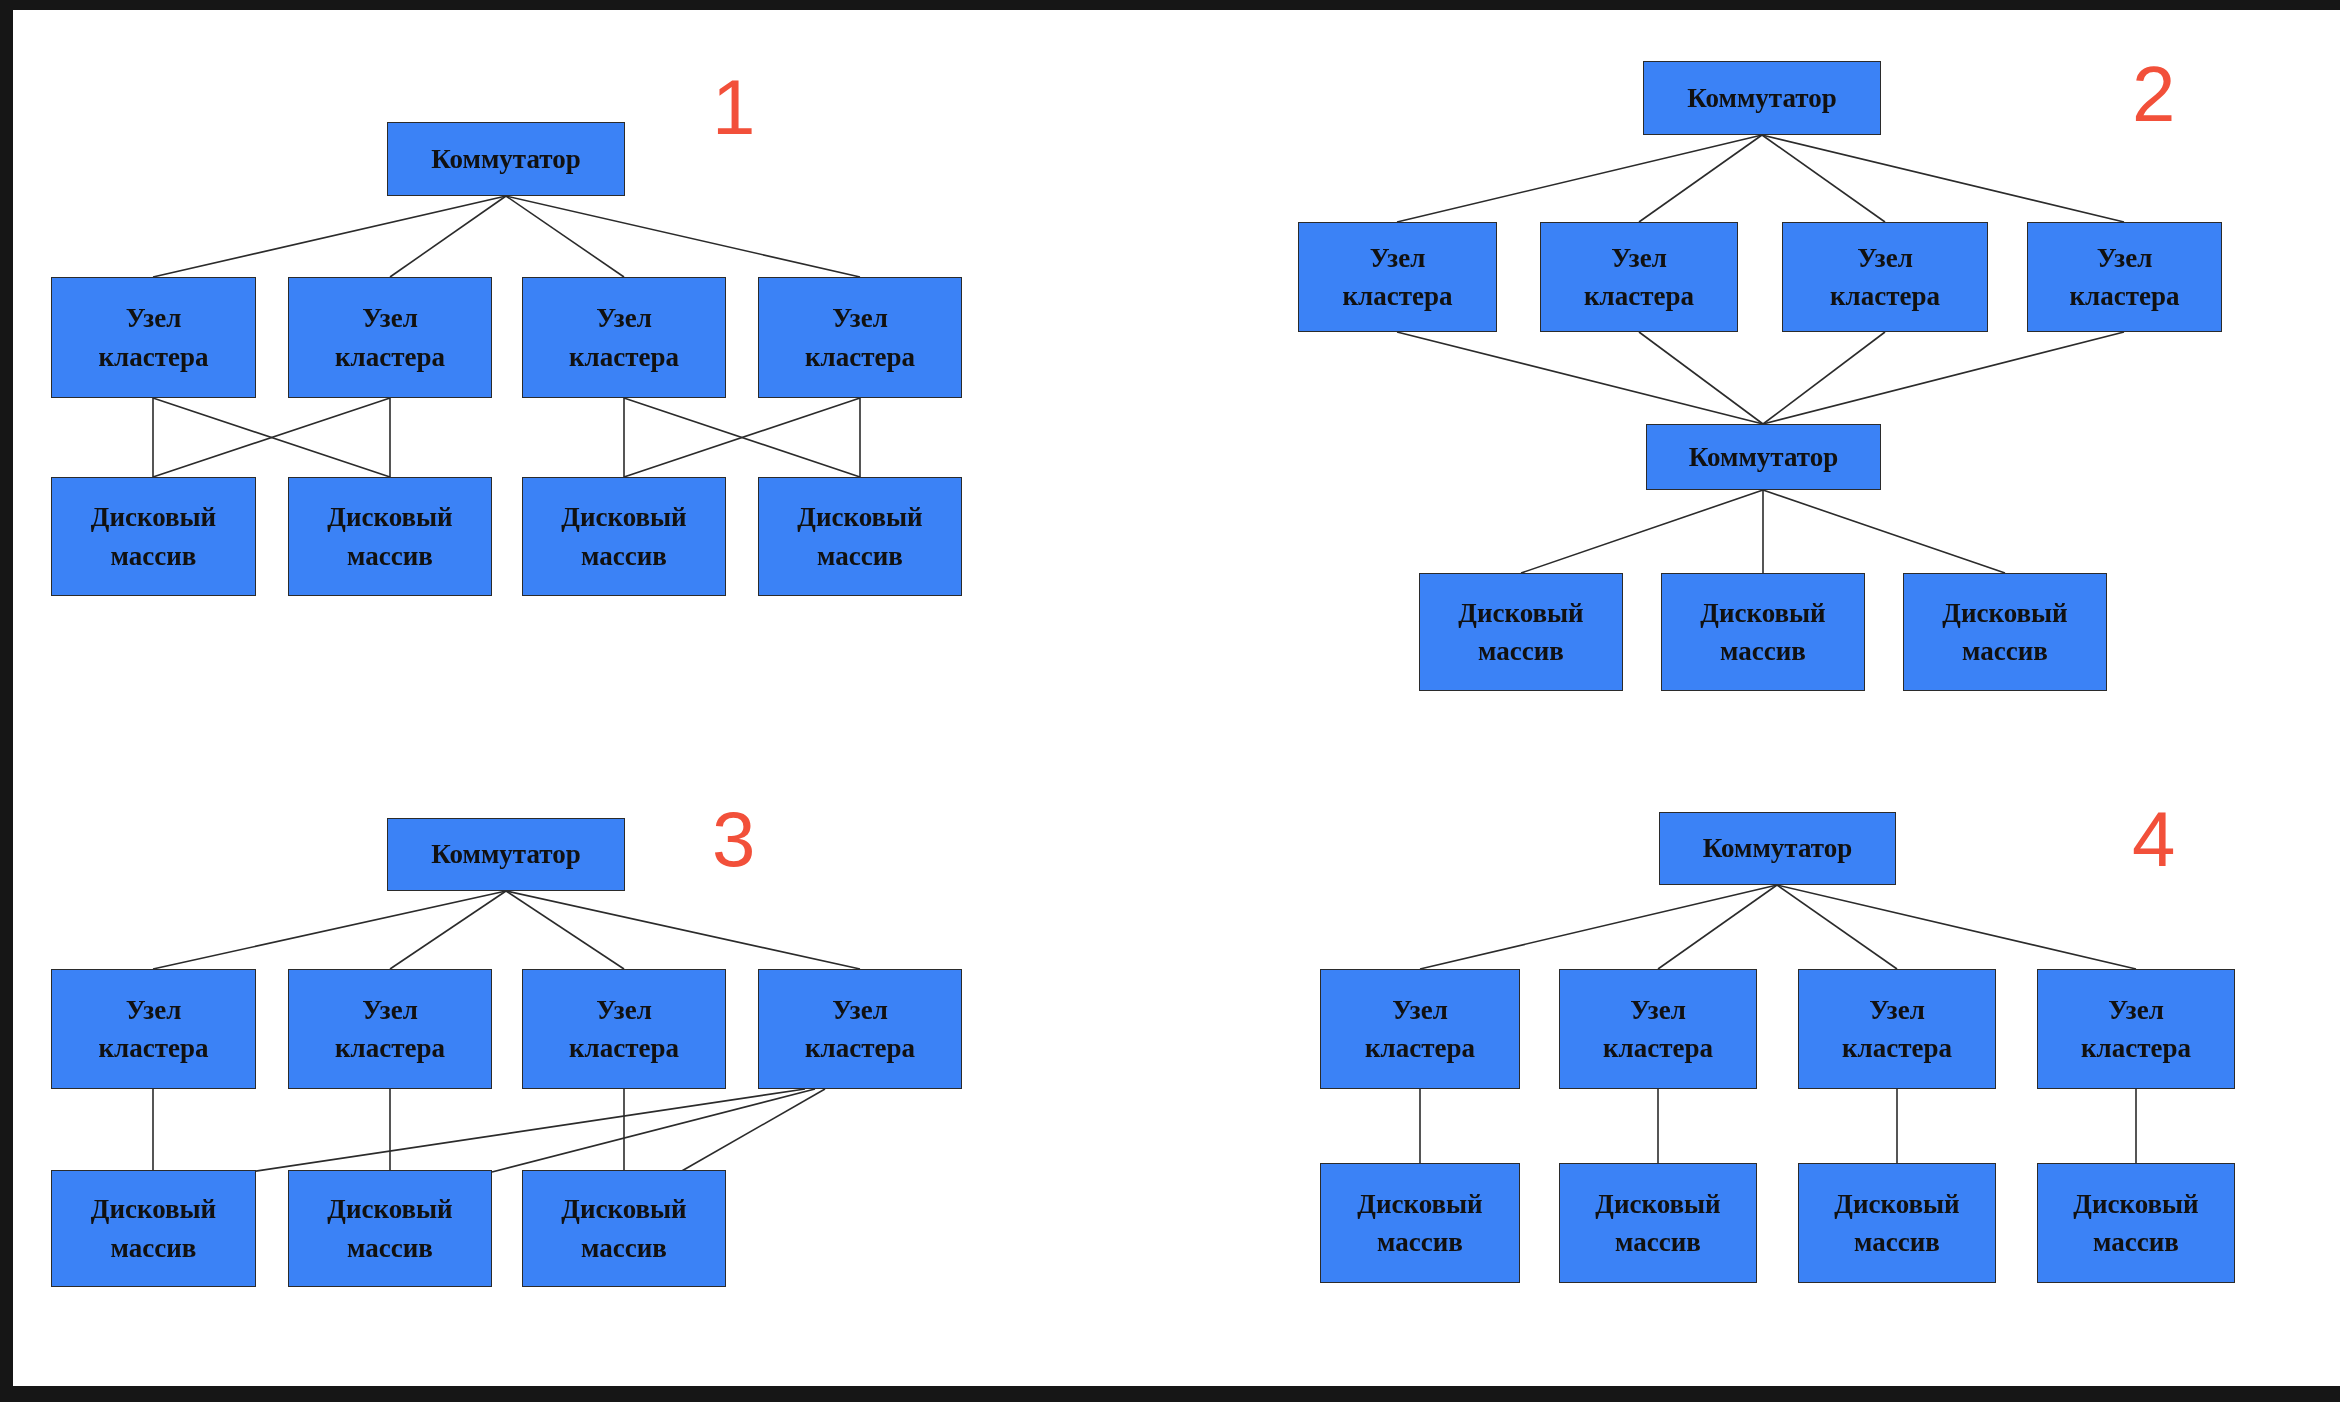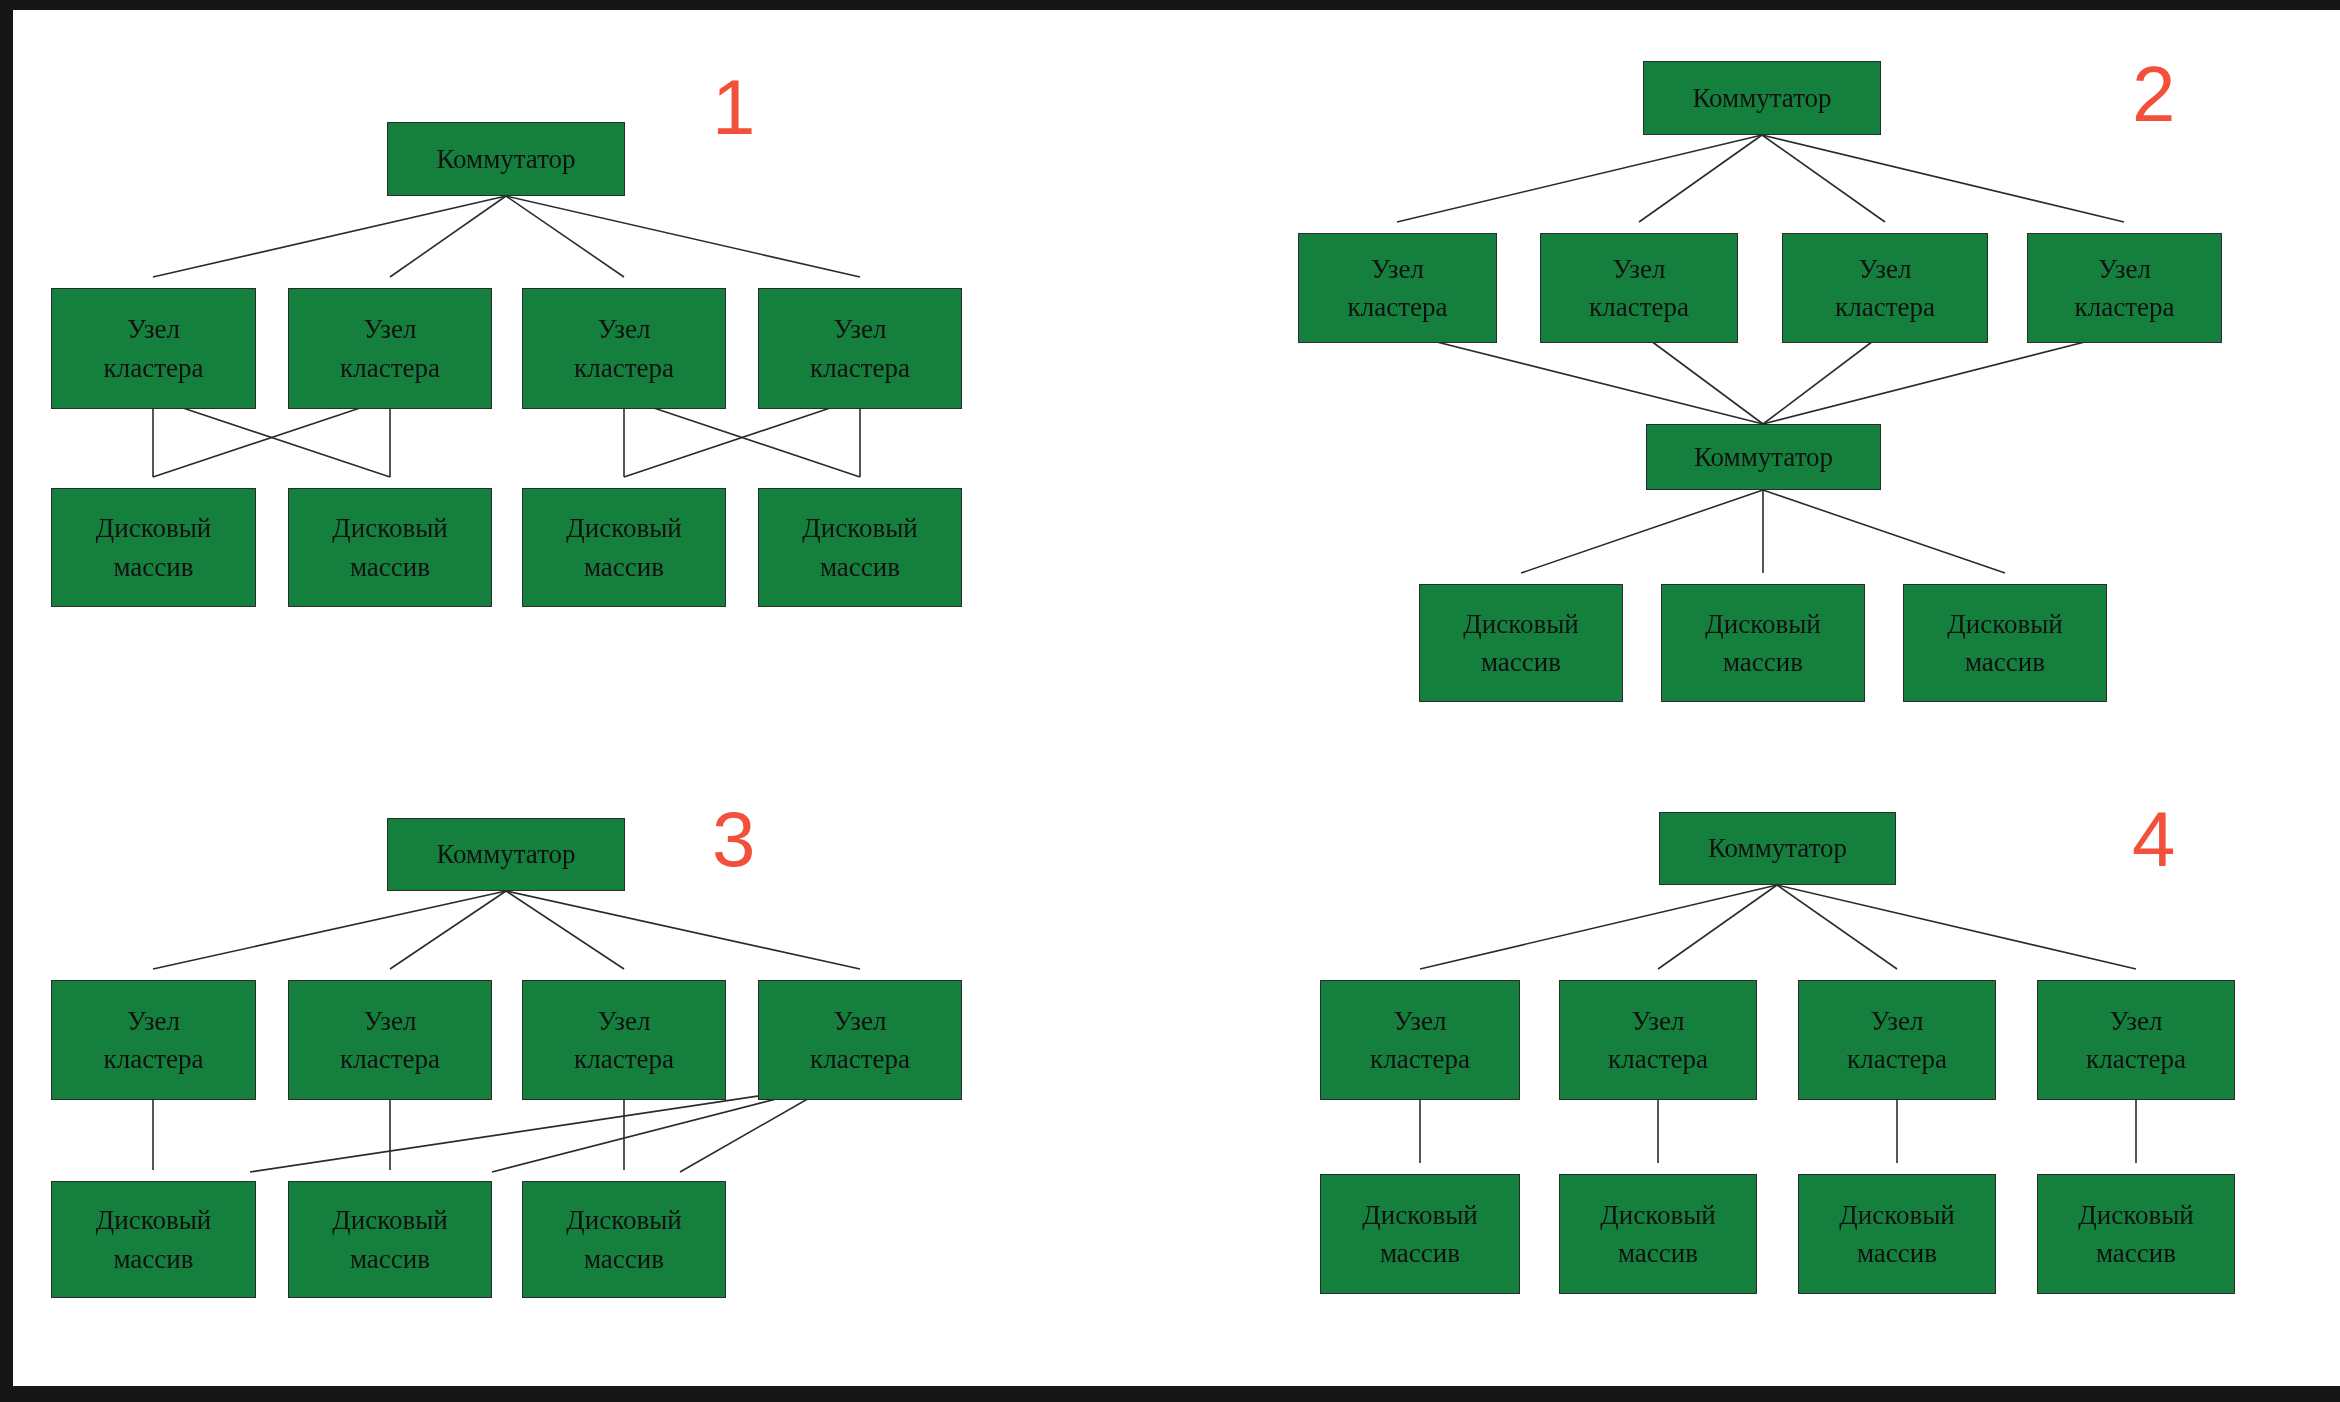--- a/index.html
+++ b/index.html
@@ -14,28 +14,29 @@
   .bar-top    { left:0; top:0; width:100%; height:10px; }
   .bar-left   { left:0; top:0; width:13px; height:100%; }
   .bar-bottom { left:0; bottom:0; width:100%; height:16px; }
 
   svg.wires { position:absolute; left:0; top:0; width:2340px; height:1402px; }
   svg.wires line { stroke:var(--line-color, #2b2b2b); stroke-width:1.6; }
 
   .box {
     position:absolute;
     box-sizing:border-box;
-    background:#15803d;
+    background:#3b82f6;
     border:1.6px solid var(--box-border, #2b2b2b);
     display:flex; align-items:center; justify-content:center;
     text-align:center;
     font-size:27px; line-height:1.42;
     color:var(--text-color, #111111);
+    font-weight:bold;
   }
-  .box--wrap { padding:0 46px;margin-top:11px; }
+  .box--wrap { padding:0 46px; }
   .box--switch { padding:0 8px; }
 
   .num {
     position:absolute;
     font-family:"Liberation Sans", sans-serif;
     font-size:78px;
     font-weight:500;
     color:var(--accent, #f2503a);
     line-height:1;
   }

